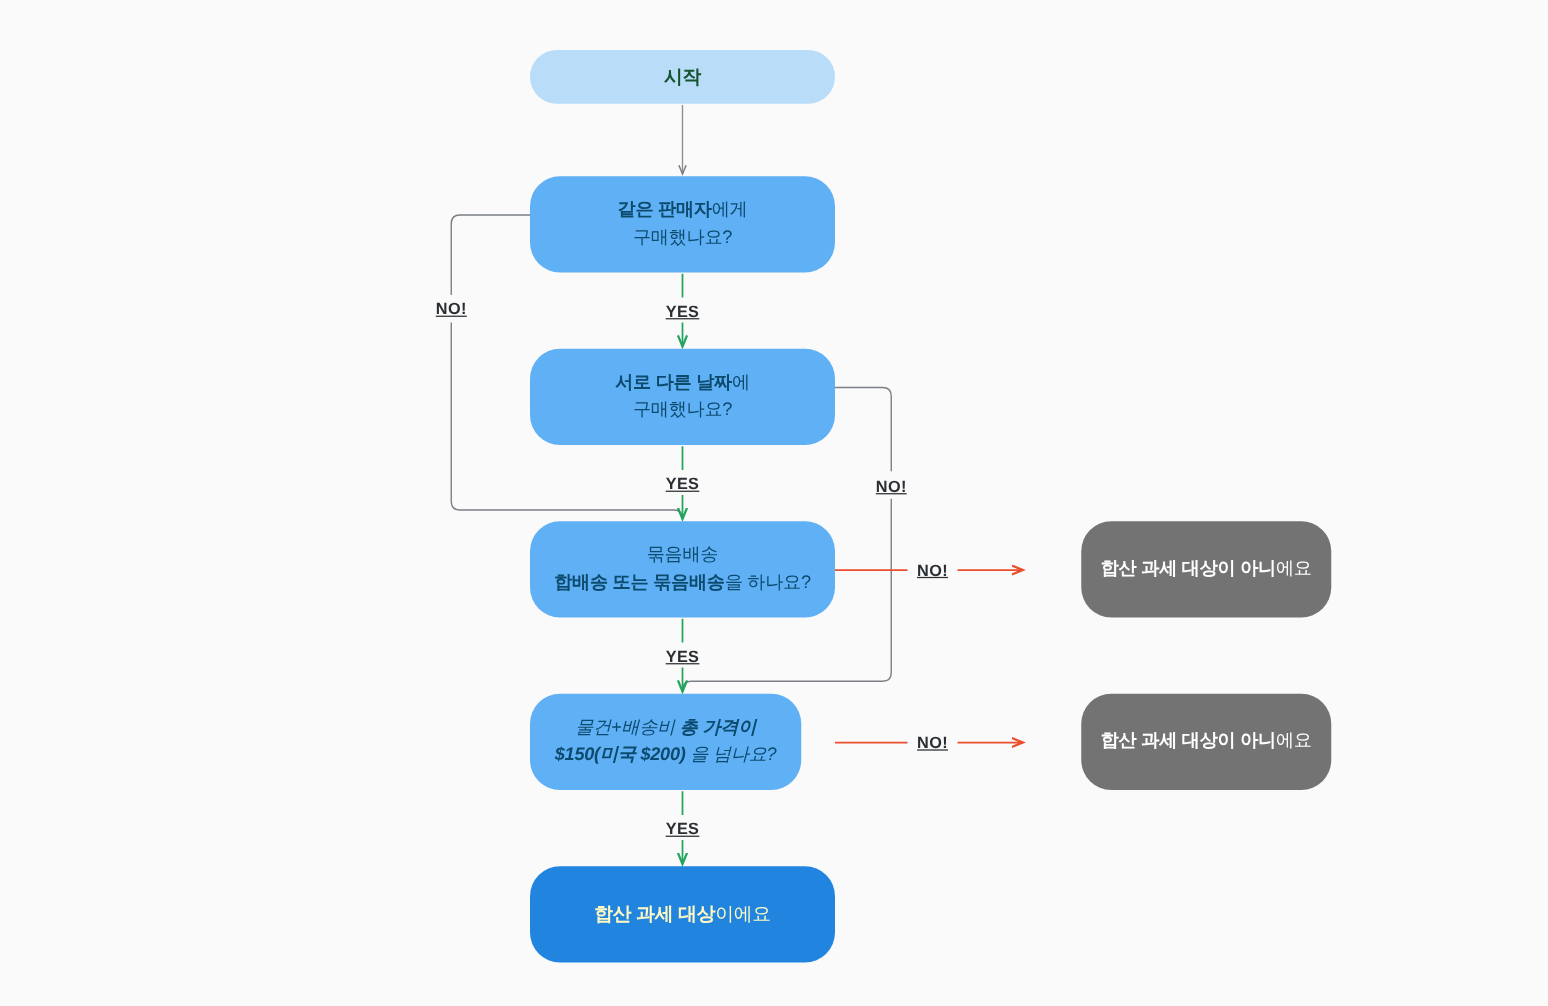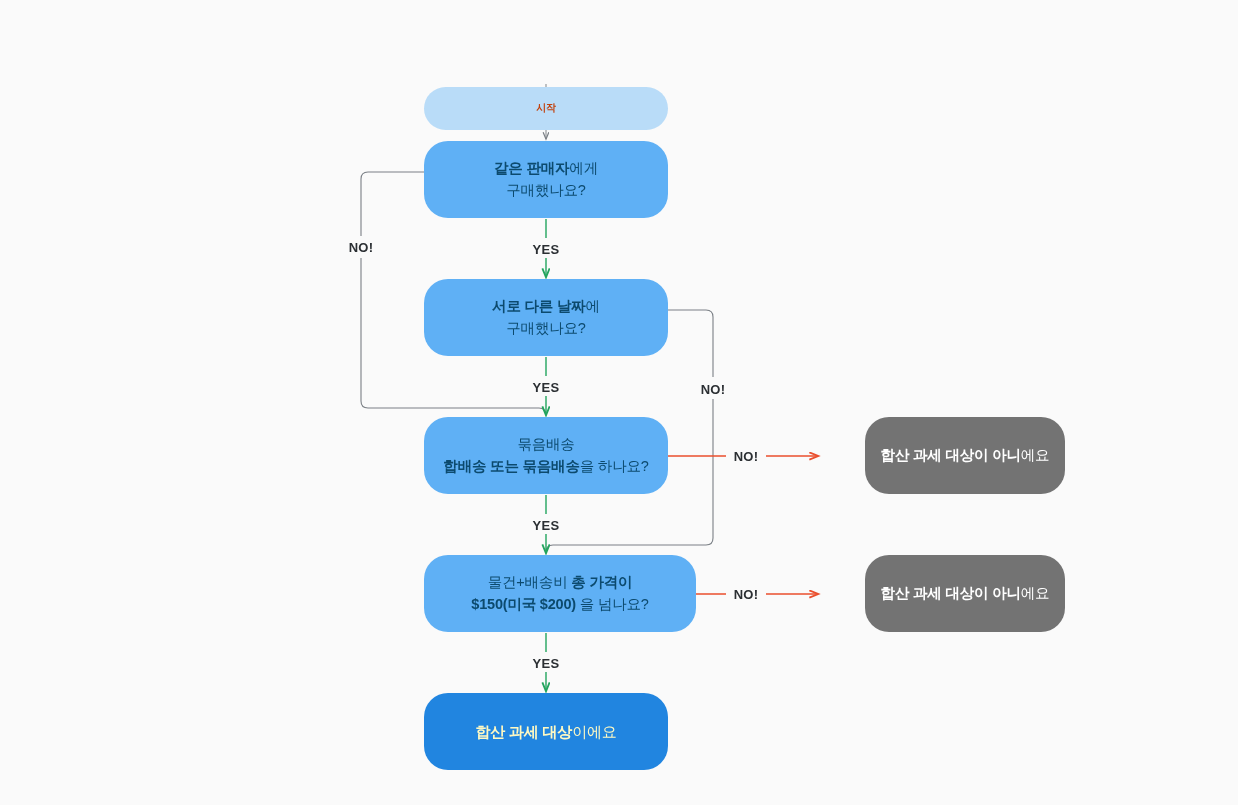--- a/index.html
+++ b/index.html
@@ -23,50 +23,51 @@
     border-radius:24px;
     line-height:1.45;
     letter-spacing:-0.2px;
   }
   .node .ln{display:block;white-space:nowrap;}
   .b{font-weight:bold;}
   .r{font-weight:normal;}
 
   .n-start{
     left:424px;top:40px;width:244px;height:43px;
-    background:#b9dcf8;color:#c2410c;
-    font-size:10px;border-radius:22px;margin-top:47px;
+    background:#b9dcf8;color:#14532d;
+    font-size:15px;border-radius:22px;
   }
   .n-decision{
     background:#5fb0f5;color:#0c4a6e;
     font-size:14.5px;
   }
   .n-d1{left:424px;top:141px;width:244px;height:77px;}
   .n-d2{left:424px;top:279px;width:244px;height:77px;}
   .n-d3{left:424px;top:417px;width:244px;height:77px;}
-  .n-d4{left:424px;top:555px;width:272px;height:77px;}
+  .n-d4{left:424px;top:555px;width:217px;height:77px;font-style:italic;}
 
   .n-final{
     left:424px;top:693px;width:244px;height:77px;
     background:#2185e0;color:#fef9c3;font-size:15px;
   }
   .n-gray{
     background:#737373;color:#ffffff;font-size:14.5px;
     width:200px;height:77px;left:865px;
   }
   .n-g1{top:417px;}
   .n-g2{top:555px;}
 
   .edge-label{
     position:absolute;
     font-size:13px;font-weight:bold;
     color:#2b2f33;
     letter-spacing:0.3px;
     white-space:nowrap;
     transform:translate(-50%,-50%);
+    text-decoration:underline;
   }
 </style>
 </head>
 <body>
 
 <div id="canvas">
 
   <svg id="wires" viewBox="0 0 1238 805" xmlns="http://www.w3.org/2000/svg">
     <defs>
       <marker id="arrow-gray" markerWidth="9" markerHeight="9" refX="6.2" refY="3" orient="auto" markerUnits="strokeWidth">

